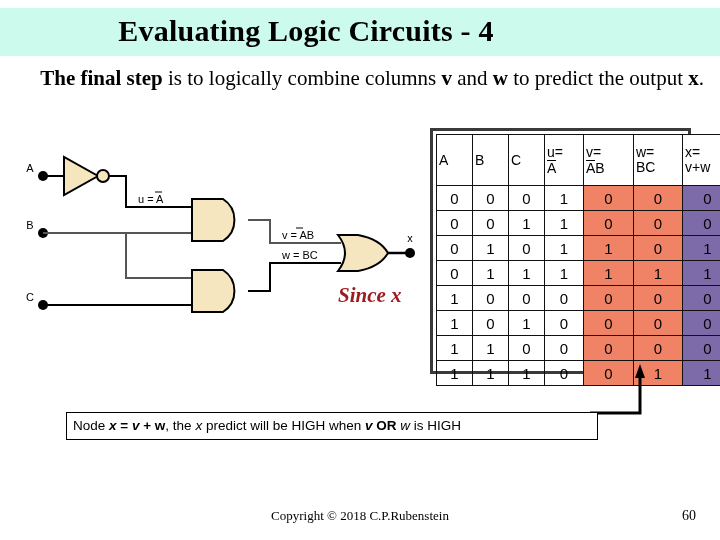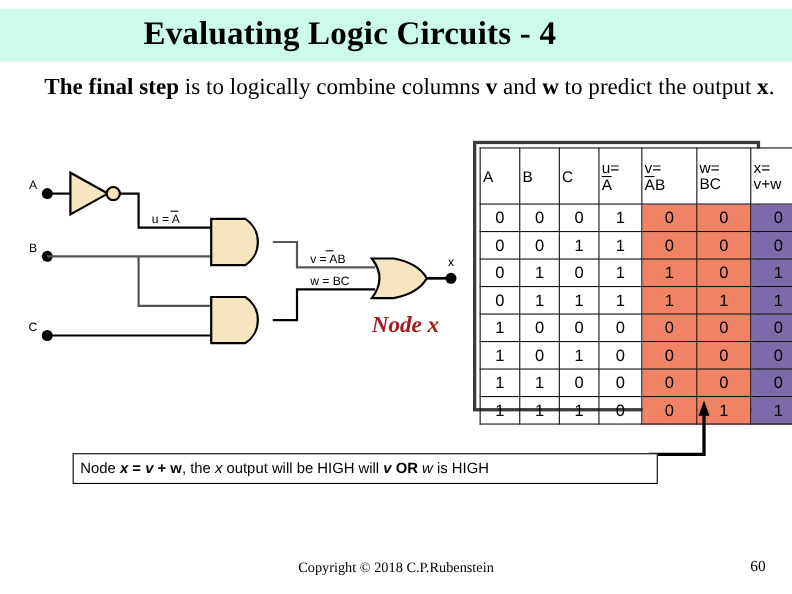--- a/index.html
+++ b/index.html
@@ -20,21 +20,21 @@
   #title-banner {
     position: absolute;
     left: 0;
     top: 8px;
     width: 720px;
     height: 48px;
     background: #ccfbee;
   }
   #title-text {
     position: absolute;
-    left: 16px;
+    left: 4px;
     top: 8px;
     width: 604px;
     height: 48px;
     line-height: 46px;
     text-align: center;
     font-family: "Liberation Serif", serif;
     font-weight: bold;
     font-size: 30px;
     letter-spacing: 0.2px;
     color: #000000;
@@ -211,21 +211,21 @@
     <text id="lbl-w" x="282" y="129" font-family="Liberation Sans, sans-serif" font-size="11" fill="#000">w = BC</text>
 
     <path d="M338,105 Q352,123 338,141 L358,141 Q380,137 388,123 Q380,109 358,105 Z" fill="#f5e6c0" stroke="#000" stroke-width="2"></path>
 
     <line x1="388" y1="123" x2="409" y2="123" stroke="#000" stroke-width="2.5"></line>
     <circle cx="410" cy="123" r="5" fill="#000"></circle>
     <text id="lbl-x" x="410" y="112" font-family="Liberation Sans, sans-serif" font-size="11" text-anchor="middle" fill="#000">x</text>
   </svg>
 </div>
 
-<div id="node-x-label">Node x</div>
+<div id="node-x-label">Since x</div>
 
 <div id="truth-table-wrap">
   <table class="truth-table">
     <thead>
       <tr id="tt-head-row">
           <th class="hdr-plain" style="width: 31px;">A</th>
           <th class="hdr-plain" style="width: 31px;">B</th>
           <th class="hdr-plain" style="width: 31px;">C</th>
           <th style="width: 34px;">
             <span class="hdr-stack">u=</span>
@@ -320,16 +320,16 @@
         </tr>
       </tbody>
   </table>
 </div>
 
 <svg id="caption-arrow" viewBox="0 0 110 80">
   <polyline points="0,53 50,53 50,16" fill="none" stroke="#000" stroke-width="3"></polyline>
   <polygon points="50,4 45,18 55,18" fill="#000"></polygon>
 </svg>
 
-<div id="caption-box"><span>Node </span><i><b>x</b></i><b> = </b><i><b>v</b></i><b> + </b><b>w</b><span>, the </span><i>x</i><span> output will be HIGH will </span><i><b>v</b></i><b> OR </b><i>w</i><span> is HIGH</span></div>
+<div id="caption-box"><span>Node </span><i><b>x</b></i><b> = </b><i><b>v</b></i><b> + </b><b>w</b><span>, the </span><i>x</i><span> predict will be HIGH when </span><i><b>v</b></i><b> OR </b><i>w</i><span> is HIGH</span></div>
 
 <div id="footer-copyright">Copyright © 2018 C.P.Rubenstein</div>
 <div id="footer-pagenum">60</div>
 
 </body></html>

